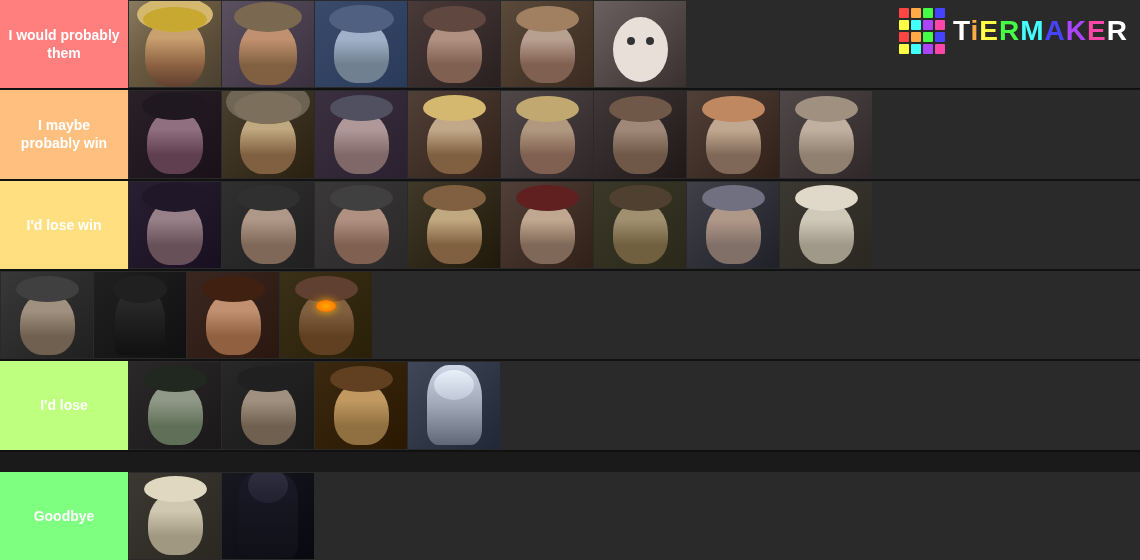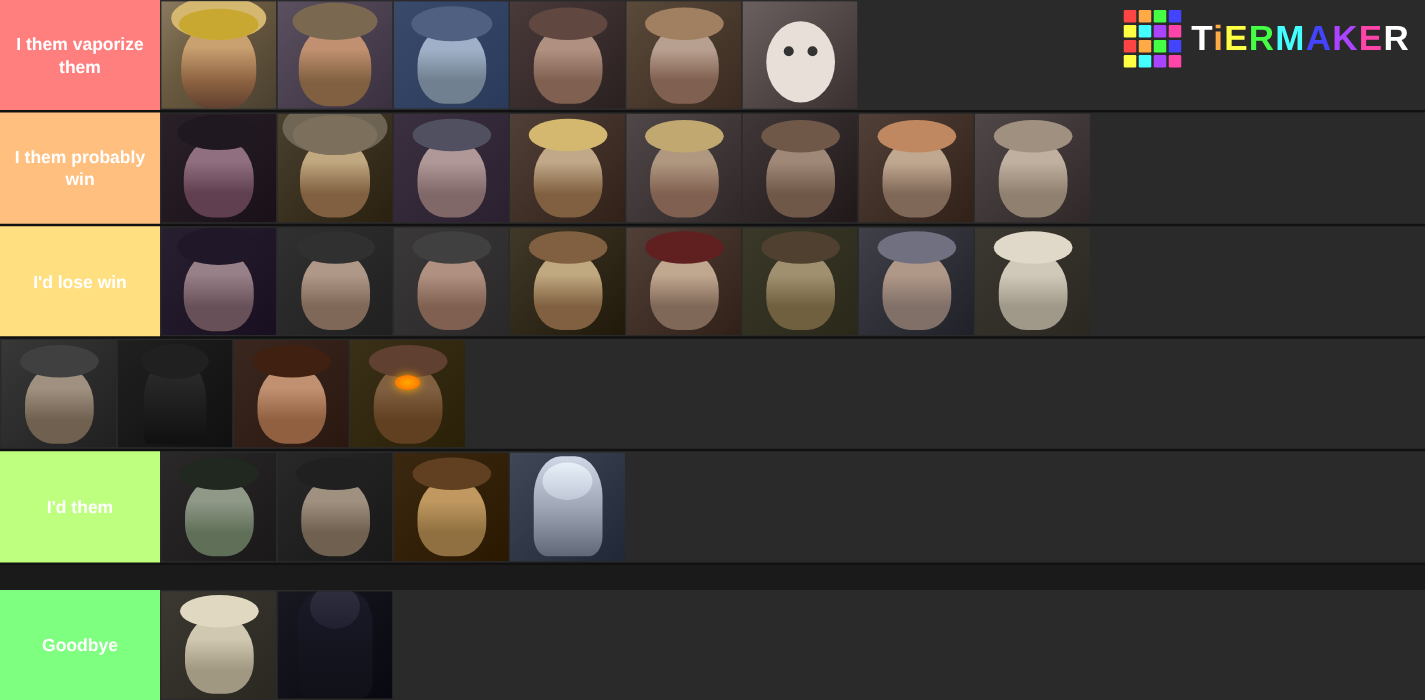--- a/index.html
+++ b/index.html
@@ -130,21 +130,21 @@
       </div>
       <div class="logo-text">
         T<span style="color:#ffaa44;">i</span><span style="color:#ffff44;">E</span><span style="color:#44ff44;">R</span><span style="color:#44ffff;">M</span><span style="color:#4444ff;">A</span><span style="color:#aa44ff;">K</span><span style="color:#ff44aa;">E</span><span style="color:#ffffff;">R</span>
       </div>
     </div>
   </div>
 
   <div class="tier-container" style="height:560px;">
 
     <div class="tier-row">
-      <div class="tier-label tier-s">I them vaporize them</div>
+      <div class="tier-label tier-s">I would probably them</div>
       <div class="tier-images">
 
         <div class="char-box" style="width:92px;">
           <div style="width:92px;height:100%;background:linear-gradient(135deg,#8a7a60 0%,#6a5a40 40%,#4a4030 100%);display:flex;align-items:center;justify-content:center;">
             <div style="width:60px;height:70px;background:linear-gradient(180deg,#c9a070 30%,#8a6040 70%,#604030 100%);border-radius:50% 50% 40% 40%;position:relative;top:8px;">
               <div style="position:absolute;top:-20px;left:-8px;width:76px;height:35px;background:#d4b870;border-radius:50%;"></div>
               <div style="position:absolute;top:-10px;left:-2px;width:64px;height:25px;background:#c8a830;border-radius:50%;"></div>
             </div>
           </div>
         </div>
@@ -182,21 +182,21 @@
             <div style="width:55px;height:65px;background:#e8e0d8;border-radius:50%;position:relative;top:5px;display:flex;align-items:center;justify-content:center;">
               <div style="width:8px;height:8px;background:#333;border-radius:50%;position:absolute;top:20px;left:14px;"></div>
               <div style="width:8px;height:8px;background:#333;border-radius:50%;position:absolute;top:20px;right:14px;"></div>
             </div>
           </div>
         </div>
       </div>
     </div>
 
     <div class="tier-row">
-      <div class="tier-label tier-a">I them probably win</div>
+      <div class="tier-label tier-a">I maybe probably win</div>
       <div class="tier-images">
         <div class="char-box" style="width:92px;">
           <div style="width:92px;height:100%;background:linear-gradient(135deg,#2a2028 0%,#1a1018 100%);display:flex;align-items:center;justify-content:center;">
             <div style="width:56px;height:64px;background:linear-gradient(180deg,#907080 30%,#604050 70%);border-radius:50% 50% 40% 40%;position:relative;top:8px;">
               <div style="position:absolute;top:-18px;left:-5px;width:66px;height:28px;background:#201820;border-radius:50%;"></div>
             </div>
           </div>
         </div>
         <div class="char-box" style="width:92px;">
           <div style="width:92px;height:100%;background:linear-gradient(135deg,#4a4030 0%,#2a2010 100%);display:flex;align-items:center;justify-content:center;">
@@ -344,21 +344,21 @@
             <div style="width:55px;height:63px;background:linear-gradient(180deg,#806040 30%,#604020 70%);border-radius:50% 50% 40% 40%;position:relative;top:8px;">
               <div style="position:absolute;top:-16px;left:-4px;width:63px;height:26px;background:#604030;border-radius:50%;"></div>
               <div style="position:absolute;top:8px;left:50%;transform:translateX(-50%);width:20px;height:12px;background:radial-gradient(#ffaa00,#ff6600);border-radius:50%;box-shadow:0 0 8px #ffaa00;"></div>
             </div>
           </div>
         </div>
       </div>
     </div>
 
     <div class="tier-row">
-      <div class="tier-label tier-d">I'd them</div>
+      <div class="tier-label tier-d">I'd lose</div>
       <div class="tier-images">
         <div class="char-box" style="width:92px;">
           <div style="width:92px;height:100%;background:linear-gradient(135deg,#2a2828 0%,#1a1818 100%);display:flex;align-items:center;justify-content:center;">
             <div style="width:55px;height:63px;background:linear-gradient(180deg,#909888 30%,#607058 70%);border-radius:50% 50% 40% 40%;position:relative;top:8px;">
               <div style="position:absolute;top:-16px;left:-4px;width:63px;height:26px;background:#202820;border-radius:50%;"></div>
             </div>
           </div>
         </div>
         <div class="char-box" style="width:92px;">
           <div style="width:92px;height:100%;background:linear-gradient(135deg,#282828 0%,#181818 100%);display:flex;align-items:center;justify-content:center;">

